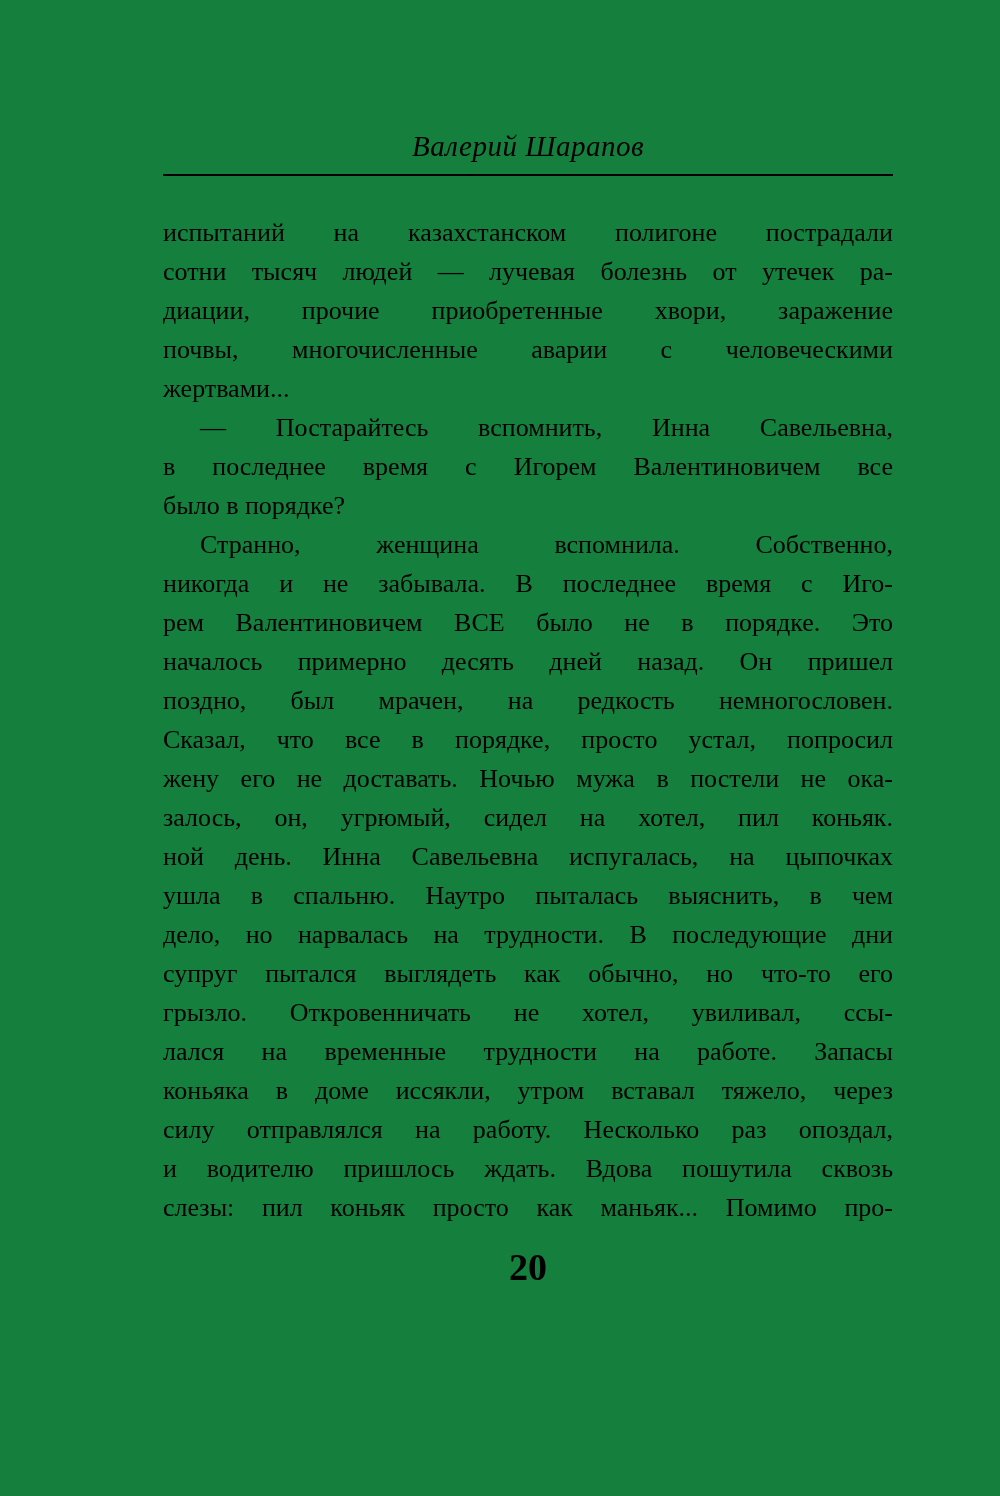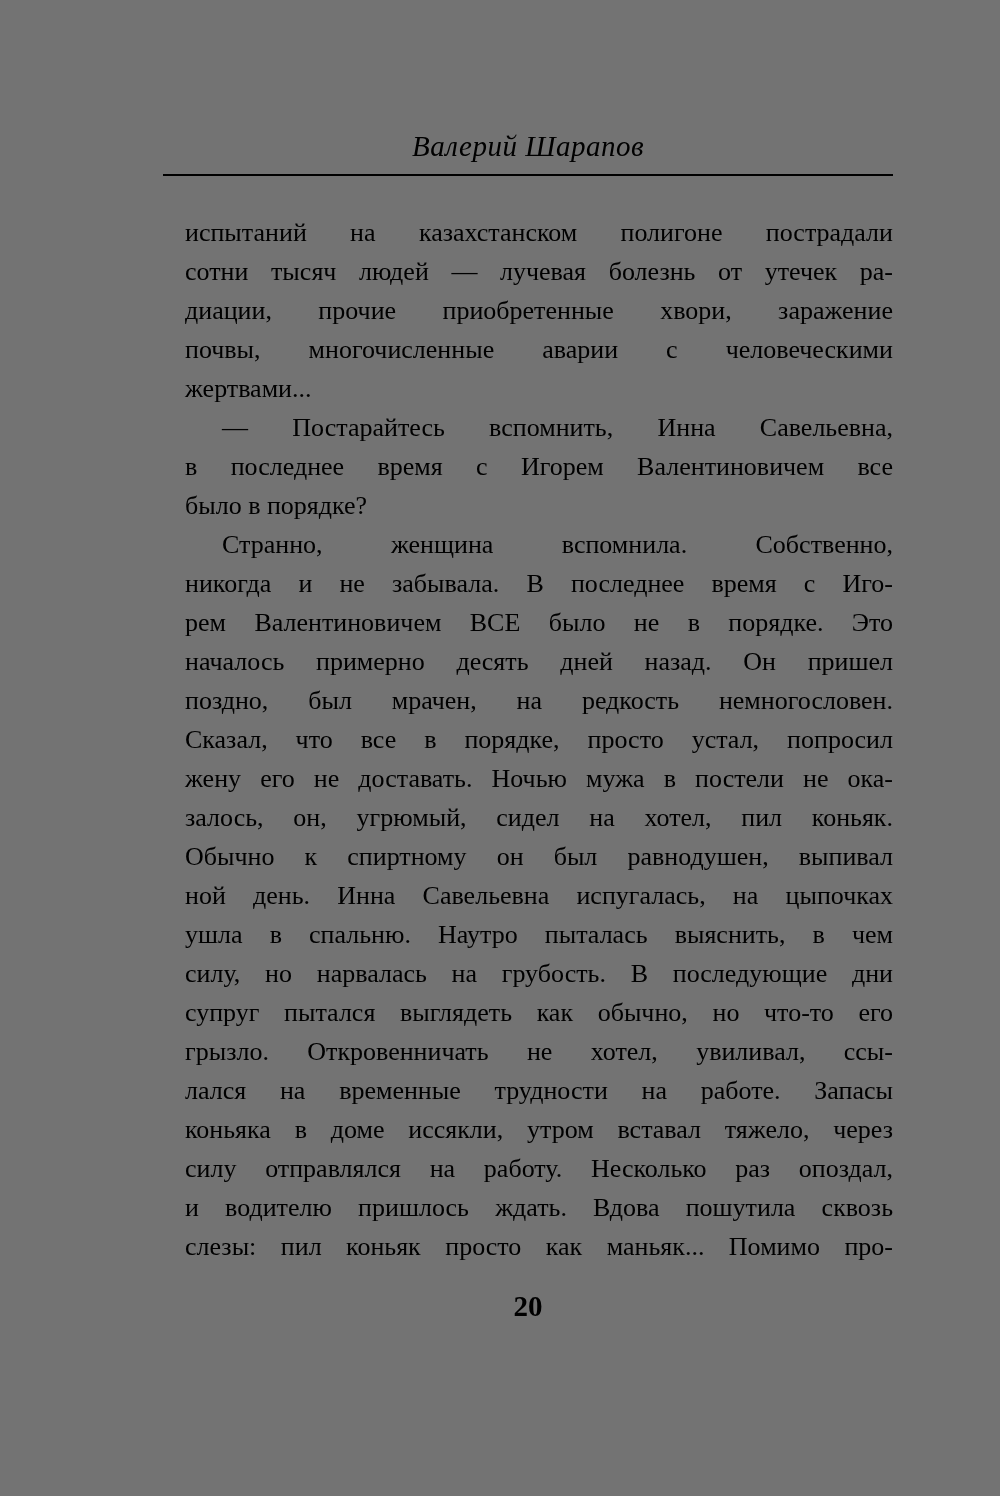--- a/index.html
+++ b/index.html
@@ -5,21 +5,21 @@
   * { box-sizing: border-box; }
   html, body { margin: 0; padding: 0; }
   body {
     background: #ffffff;
     font-family: "Liberation Serif", serif;
   }
   .book-page {
     position: relative;
     width: 1000px;
     height: 1496px;
-    background: #737373;
+    background: #15803d;
     color: #000000;
     overflow: hidden;
   }
   .column {
     margin-left: 163px;
     width: 730px;
   }
   .running-header {
     padding-top: 130px;
     text-align: center;
@@ -35,36 +35,35 @@
   }
   .body-text {
     margin-top: 37px;
     font-size: 26px;
     line-height: 39px;
   }
   .paragraph { margin: 0; }
   .line {
     text-align: justify;
     text-align-last: justify;
-    margin-left: 22px;
     -moz-text-align-last: justify;
   }
   .line.no-justify {
     text-align: right;
     text-align-last: left;
     -moz-text-align-last: left;
   }
   .line.indent {
     padding-left: 37px;
   }
   .page-number {
     margin-top: 24px;
     text-align: center;
     font-weight: bold;
-    font-size: 29px;
+    font-size: 38px;
     line-height: 32px;
   }
 </style>
 </head>
 <body>
 
 <div class="book-page">
   <div class="column">
     <div class="running-header">Валерий Шарапов</div>
     <div class="header-rule"></div>
@@ -83,24 +82,23 @@
         </div>
         <div class="paragraph">
           <div class="line indent">Странно, женщина вспомнила. Собственно,</div>
           <div class="line">никогда и не забывала. В последнее время с Иго-</div>
           <div class="line">рем Валентиновичем ВСЕ было не в порядке. Это</div>
           <div class="line">началось примерно десять дней назад. Он пришел</div>
           <div class="line">поздно, был мрачен, на редкость немногословен.</div>
           <div class="line">Сказал, что все в порядке, просто устал, попросил</div>
           <div class="line">жену его не доставать. Ночью мужа в постели не ока-</div>
           <div class="line">залось, он, угрюмый, сидел на хотел, пил коньяк.</div>
-          <div class="line">Обычно к спиртному он был равнодушен, выпивал</div>
           <div class="line">ной день. Инна Савельевна испугалась, на цыпочках</div>
           <div class="line">ушла в спальню. Наутро пыталась выяснить, в чем</div>
-          <div class="line">силу, но нарвалась на грубость. В последующие дни</div>
+          <div class="line">дело, но нарвалась на трудности. В последующие дни</div>
           <div class="line">супруг пытался выглядеть как обычно, но что-то его</div>
           <div class="line">грызло. Откровенничать не хотел, увиливал, ссы-</div>
           <div class="line">лался на временные трудности на работе. Запасы</div>
           <div class="line">коньяка в доме иссякли, утром вставал тяжело, через</div>
           <div class="line">силу отправлялся на работу. Несколько раз опоздал,</div>
           <div class="line">и водителю пришлось ждать. Вдова пошутила сквозь</div>
           <div class="line">слезы: пил коньяк просто как маньяк... Помимо про-</div>
         </div>
       </div>
     <div class="page-number">20</div>

